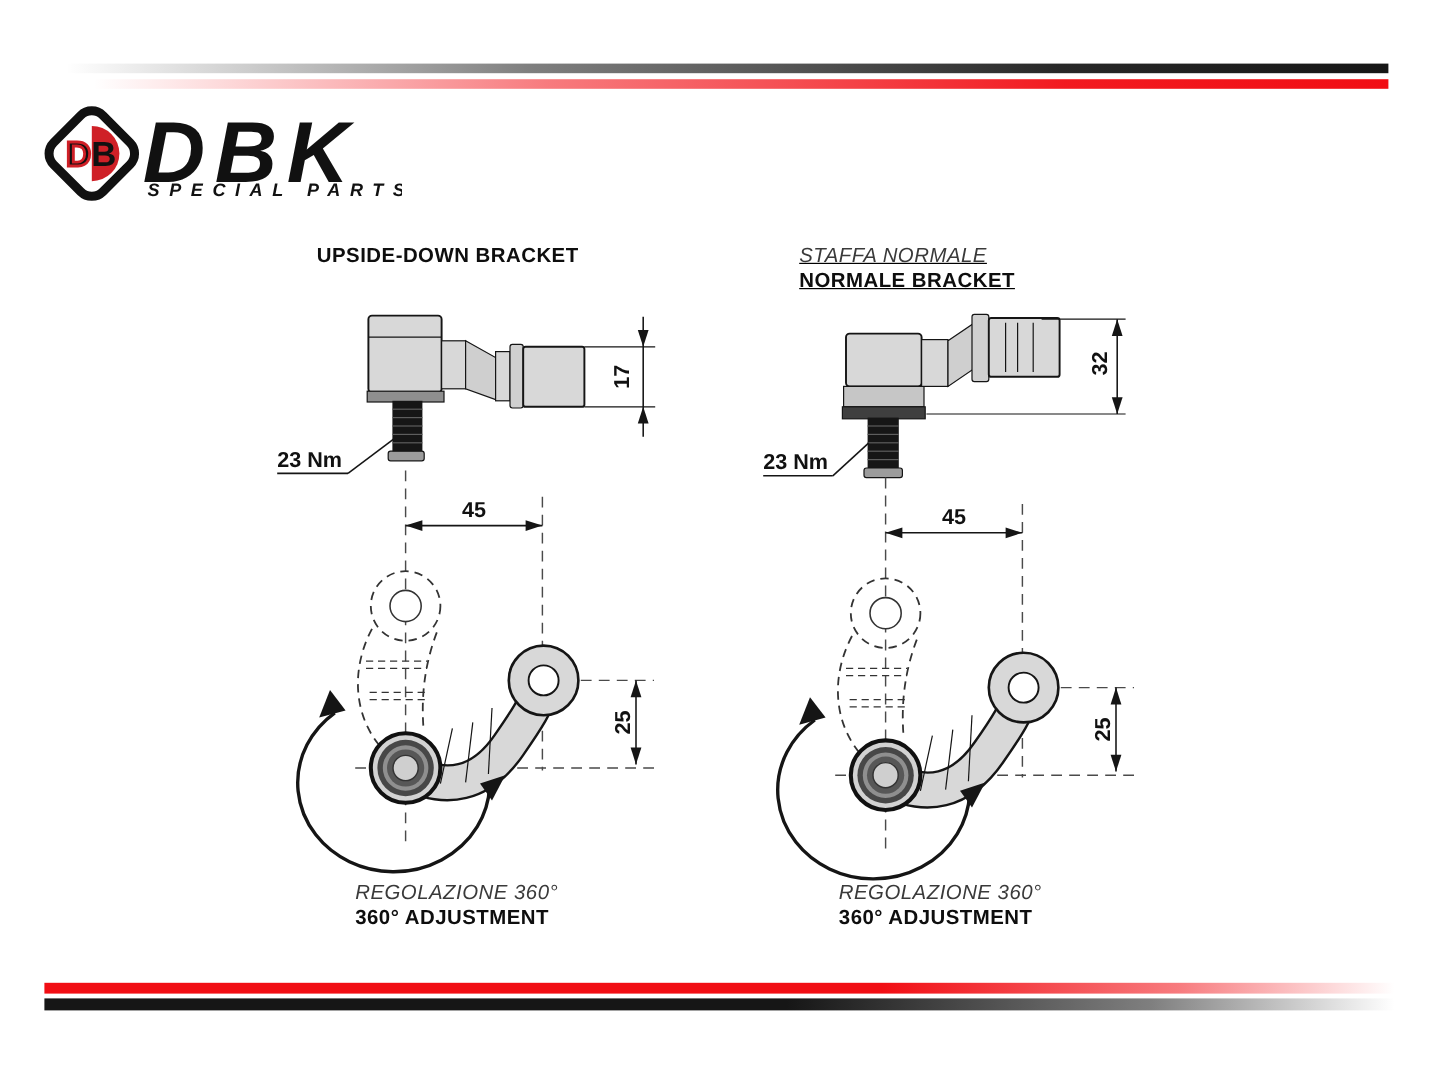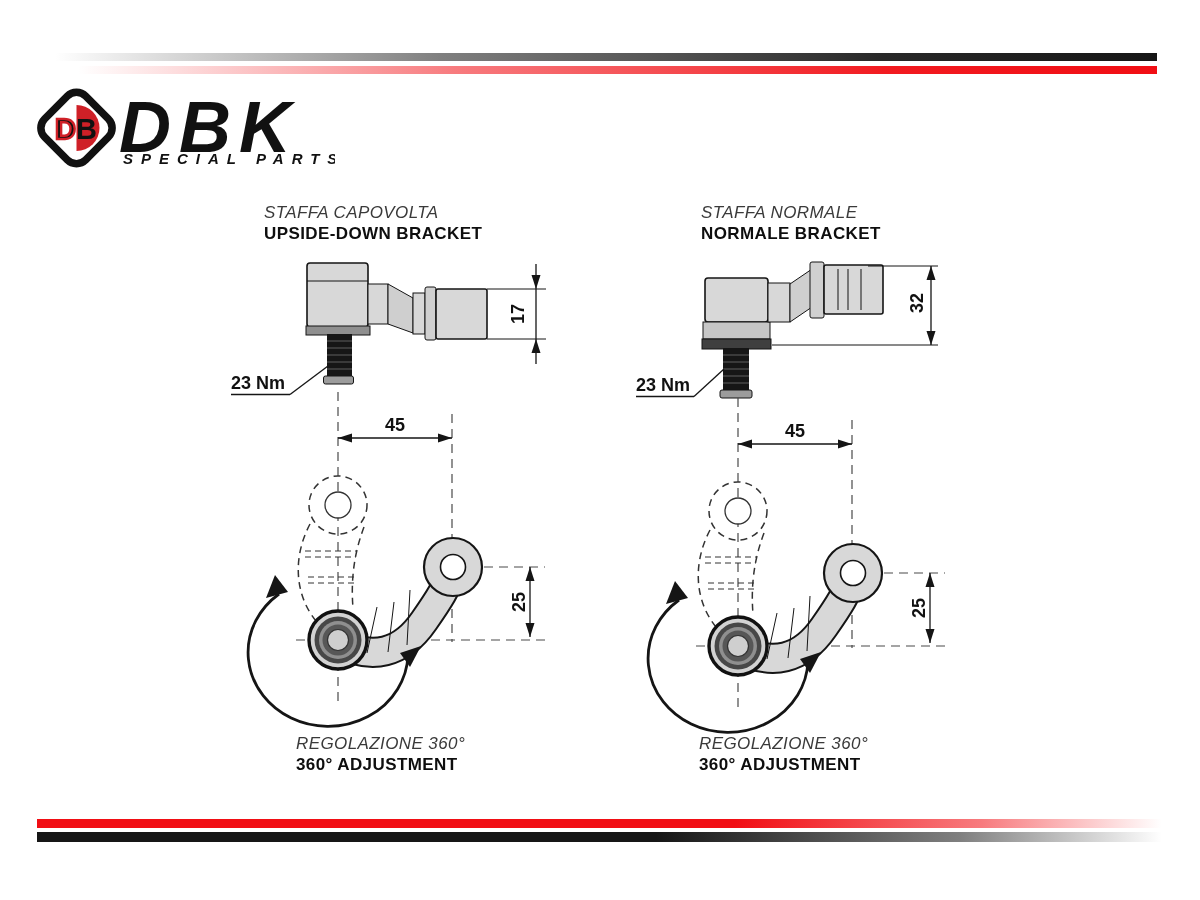--- a/index.html
+++ b/index.html
@@ -17,21 +17,21 @@
   #ftr-black{left:37px;top:832px;width:1125px;height:10px;
     background:linear-gradient(to right,#161616 0%,#161616 55%,rgba(22,22,22,.55) 82%,rgba(22,22,22,0) 100%);}
 
   #logo-svg{position:absolute;left:35px;top:86px;width:300px;height:86px;}
   #drawing{position:absolute;left:0;top:0;width:1200px;height:900px;}
 
   .lbl{position:absolute;white-space:nowrap;line-height:21px;}
   .lbl .it{font-style:italic;font-size:17px;color:#3a3a3a;letter-spacing:.4px;}
   .lbl .en{font-weight:bold;font-size:17px;color:#0e0e0e;letter-spacing:.4px;}
   #title-left{left:264px;top:202px;}
-  #title-right{left:701px;top:202px;}
+  #title-right{left:666px;top:202px;text-decoration:underline;}
   #caption-left{left:296px;top:733px;}
   #caption-right{left:699px;top:733px;}
 
   svg text{font-family:"Liberation Sans",sans-serif;fill:#111;}
   .dim{font-size:18px;font-weight:bold;}
   .cl{stroke:#4a4a4a;stroke-width:1.2;stroke-dasharray:9 6;fill:none;}
   .dimline{stroke:#151515;stroke-width:1.3;fill:none;}
   .edge{stroke:#151515;stroke-width:1.6;}
   .thin{stroke:#151515;stroke-width:1;}
   .arr{fill:#151515;}
@@ -50,21 +50,20 @@
     <rect x="12.5" y="13" width="58" height="58" rx="13" fill="#fff" stroke="#111" stroke-width="7.5" transform="rotate(45 41.5 42)"></rect>
     <path d="M 41.5 19 A 23 23 0 0 1 41.5 65 Z" fill="#cf2027"></path>
     <text x="41" y="52.5" text-anchor="end" font-size="29" font-weight="bold" fill="#fff" stroke="#cf2027" stroke-width="2.4">D</text>
     <text x="41" y="52.5" text-anchor="start" font-size="29" font-weight="bold" fill="#fff">B</text>
   </g>
   <text x="84" y="66" font-size="72" font-weight="bold" font-style="italic" letter-spacing="8" fill="#111">DBK</text>
   <text x="88" y="77.5" font-size="15" font-weight="bold" font-style="italic" letter-spacing="8" fill="#cf2027">SPECIAL PARTS</text>
 </svg>
 
 <div class="lbl" id="title-left">
-  <div class="it">STAFFA CAPOVOLTA</div>
   <div class="en">UPSIDE-DOWN BRACKET</div>
 </div>
 <div class="lbl" id="title-right">
   <div class="it">STAFFA NORMALE</div>
   <div class="en">NORMALE BRACKET</div>
 </div>
 
 <svg id="drawing" viewBox="0 0 1200 900">
 
   <g>

